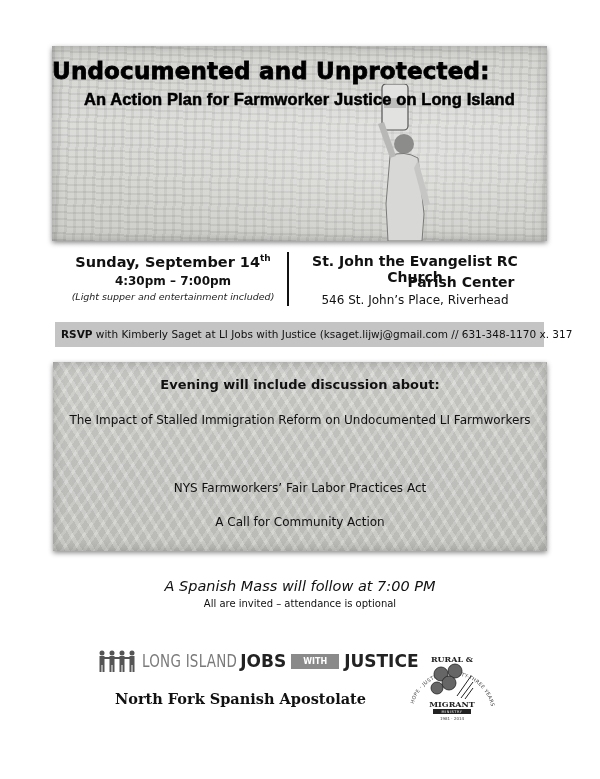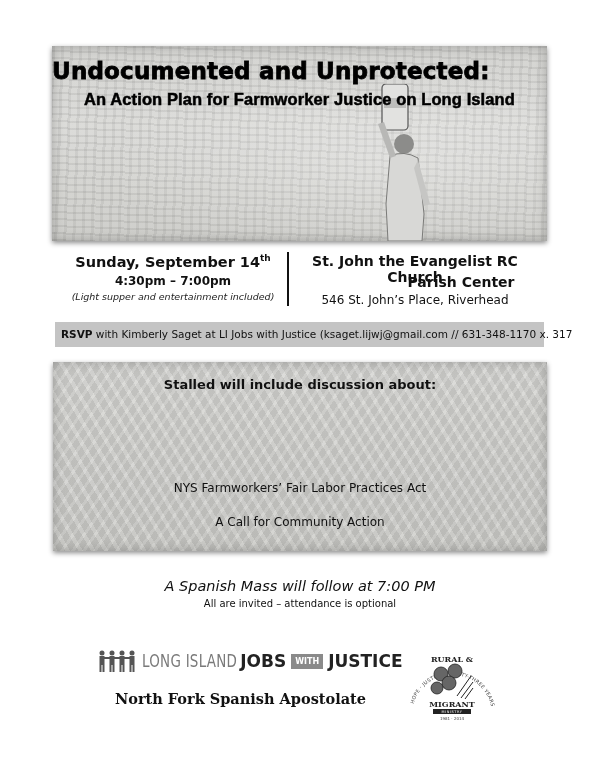--- a/index.html
+++ b/index.html
@@ -52,21 +52,21 @@
   .disc-item { left:0; width:100%; text-align:center; font-size:12px; color:#111; }
 
   
   .mass { left:0; width:600px; top:578px; text-align:center; font-style:italic; font-size:14.5px; }
   .invite { left:0; width:600px; top:598px; text-align:center; font-weight:normal; font-size:10px; }
 
   .ljwj { left:98px; top:649px; height:24px; display:flex; align-items:center; white-space:nowrap; }
   .ljwj .people { width:38px; height:22px; margin-right:6px; }
   .ljwj .long { font-family:"DejaVu Sans", sans-serif; font-size:17px; color:#7a7a7a; letter-spacing:0.3px; font-stretch:condensed; transform:scaleX(0.88); transform-origin:left; }
   .ljwj .jobs { font-size:17px; font-weight:bold; color:#222; }
-  .ljwj .with { background:#8a8a8a; color:#fff; font-size:8px; font-weight:bold; padding:3px 4px; margin:0 5px; }
+  .ljwj .with { background:#8a8a8a; color:#fff; font-size:8px; font-weight:bold; padding:3px 12px; margin:0 5px; }
   .ljwj .justice { font-size:17px; font-weight:bold; color:#222; }
 
   .nfsa { left:115px; top:690px; font-family:"DejaVu Serif", serif; font-weight:bold; font-size:14.5px; color:#111; }
 
   .rmm { left:405px; top:636px; width:94px; height:96px; }
 </style>
 </head>
 <body>
 
 <div class="abs hero">
@@ -86,21 +86,22 @@
 <div class="abs time">4:30pm – 7:00pm</div>
 <div class="abs note">(Light supper and entertainment included)</div>
 <div class="abs divider"></div>
 <div class="abs venue">St. John the Evangelist RC Church</div>
 <div class="abs venue2">Parish Center</div>
 <div class="abs addr">546 St. John’s Place, Riverhead</div>
 
 <div class="abs rsvp"><b>RSVP</b><span> with Kimberly Saget at LI Jobs with Justice (ksaget.lijwj@gmail.com // 631-348-1170 x. 317</span></div>
 
 <div class="abs disc">
-  <div class="abs disc-head">Stalled will include discussion about:</div>
+  <div class="abs disc-head">Evening will include discussion about:</div>
+  <div class="abs disc-item" style="top:51px">The Impact of Stalled Immigration Reform on Undocumented LI Farmworkers</div>
   <div class="abs disc-item" style="top:119px">NYS Farmworkers’ Fair Labor Practices Act</div>
   <div class="abs disc-item" style="top:153px">A Call for Community Action</div>
 </div>
 
 <div class="abs mass">A Spanish Mass will follow at 7:00 PM</div>
 <div class="abs invite">All are invited – attendance is optional</div>
 
 <div class="abs ljwj">
   <svg class="people" viewBox="0 0 38 22">
     <g fill="#555">

